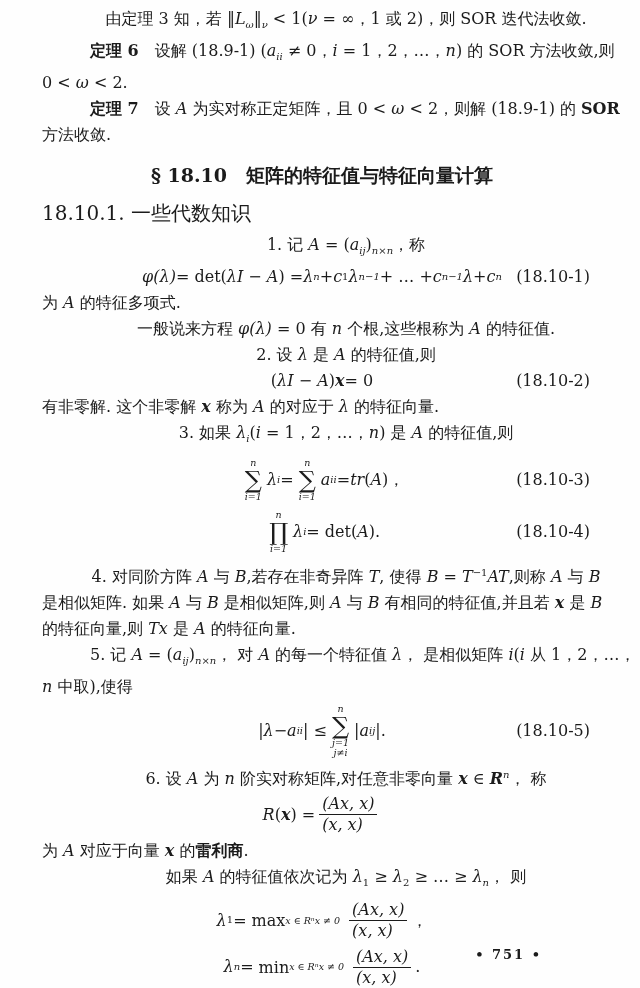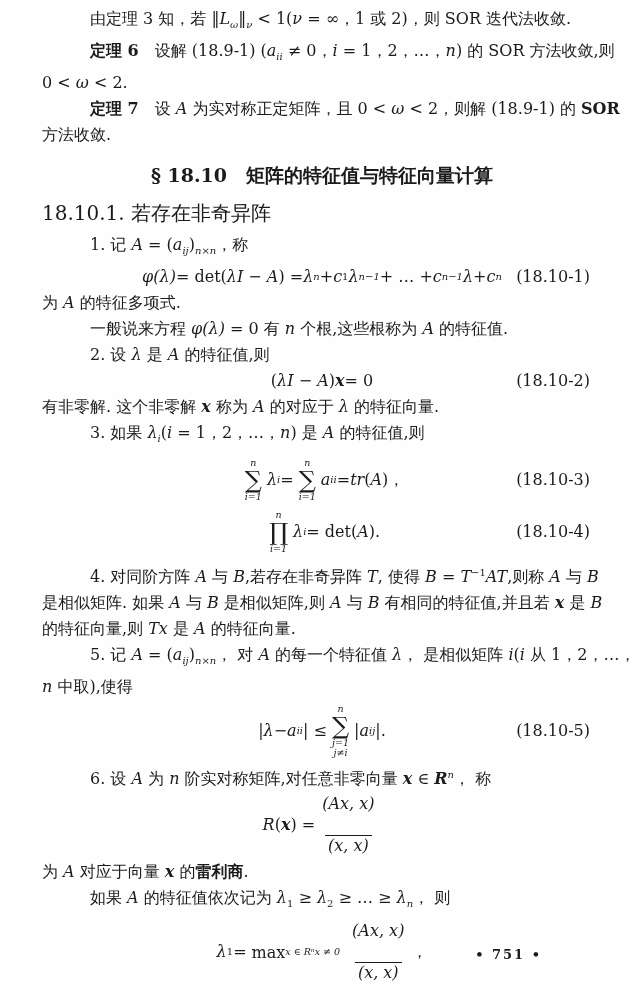--- a/index.html
+++ b/index.html
@@ -4,57 +4,57 @@
 <style>
   html,body{margin:0;padding:0;background:#e8e8e8;}
   .page{
     position:relative;width:640px;height:988px;margin:0 auto;
     background:#fefefe;color:#1b1b1b;overflow:hidden;
     font-family:"DejaVu Serif","Liberation Serif",serif;
     font-size:16px;
   }
   .content{position:absolute;left:42px;right:38px;top:6px;}
   .para{line-height:26px;min-height:26px;white-space:nowrap;}
-  .indent{text-indent:3em;}
+  .indent{text-indent:3em;text-align:center;}
   .b{font-weight:bold;}
   .i{font-style:italic;}
   .bi{font-style:italic;font-weight:bold;}
   .sub{font-size:10px;vertical-align:-4px;letter-spacing:0;}
   .sup{font-size:10px;vertical-align:6px;}
   .h1{text-align:center;font-weight:bold;font-size:19px;line-height:24px;margin:15px 0 13px;white-space:nowrap;}
   .h2{font-size:20px;line-height:26px;margin:6px 0 6px;white-space:nowrap;}
   
   .eq{position:relative;display:flex;justify-content:center;align-items:center;
       margin:3px 0;line-height:1.25;white-space:nowrap;}
   .eqnum{position:absolute;right:12px;top:50%;transform:translateY(-50%);font-style:normal;}
   .eqbody{display:inline-flex;align-items:center;}
   .bigop{display:inline-flex;flex-direction:column;align-items:center;margin:0 5px;line-height:1;}
   .lim{font-size:9.5px;font-style:italic;line-height:10px;}
   .opsym{font-size:24px;line-height:24px;}
-  .frac{display:inline-flex;flex-direction:column;align-items:center;margin:0 4px;vertical-align:middle;line-height:1.15;gap:21px;}
+  .frac{display:inline-flex;flex-direction:column;margin:0 4px;vertical-align:middle;line-height:1.15;}
   .fden{border-top:1.3px solid #1b1b1b;padding:1px 3px 0;}
   .fnum{padding:0 3px 1px;}
   .opstack{display:inline-flex;flex-direction:row;align-items:center;margin:0 5px;line-height:1;}
   .opname{font-size:16px;line-height:17px;}
   .pagenum{position:absolute;right:98px;bottom:26px;font-weight:bold;font-size:13px;letter-spacing:2px;}
 </style>
 </head>
 <body>
 
 <div class="page">
   <div class="content">
 
     <div class="para indent"><span>由定理 3 知，若 </span><span class="i">‖L</span><span class="i sub">ω</span><span class="i">‖</span><span class="i sub">ν</span><span> &lt; 1(</span><span class="i">ν</span><span> = ∞，1 或 2)，则 SOR 迭代法收敛.</span></div>
     <div class="para indent"><span class="b">定理 6</span><span>　设解 (18.9-1) (</span><span class="i">a</span><span class="i sub">ii</span><span> ≠ 0，</span><span class="i">i</span><span> = 1，2，…，</span><span class="i">n</span><span>) 的 SOR 方法收敛,则</span></div>
     <div class="para"><span>0 &lt; </span><span class="i">ω</span><span> &lt; 2.</span></div>
     <div class="para indent"><span class="b">定理 7</span><span>　设 </span><span class="i">A</span><span> 为实对称正定矩阵，且 0 &lt; </span><span class="i">ω</span><span> &lt; 2，则解 (18.9-1) 的 </span><span class="b">SOR</span></div>
     <div class="para"><span>方法收敛.</span></div>
 
     <div class="h1">§ 18.10　矩阵的特征值与特征向量计算</div>
-    <div class="h2">18.10.1. 若存在非奇异阵</div>
+    <div class="h2">18.10.1. 一些代数知识</div>
 
     <div class="para indent"><span>1. 记 </span><span class="i">A</span><span> = (</span><span class="i">a</span><span class="i sub">ij</span><span>)</span><span class="i sub">n×n</span><span>，称</span></div>
 
     <div class="eq">
       <span class="eqbody">
           <span class="i">φ(λ)</span>
           <span> = det(</span>
           <span class="i">λI − A</span>
           <span>) = </span>
           <span class="i">λ</span>

